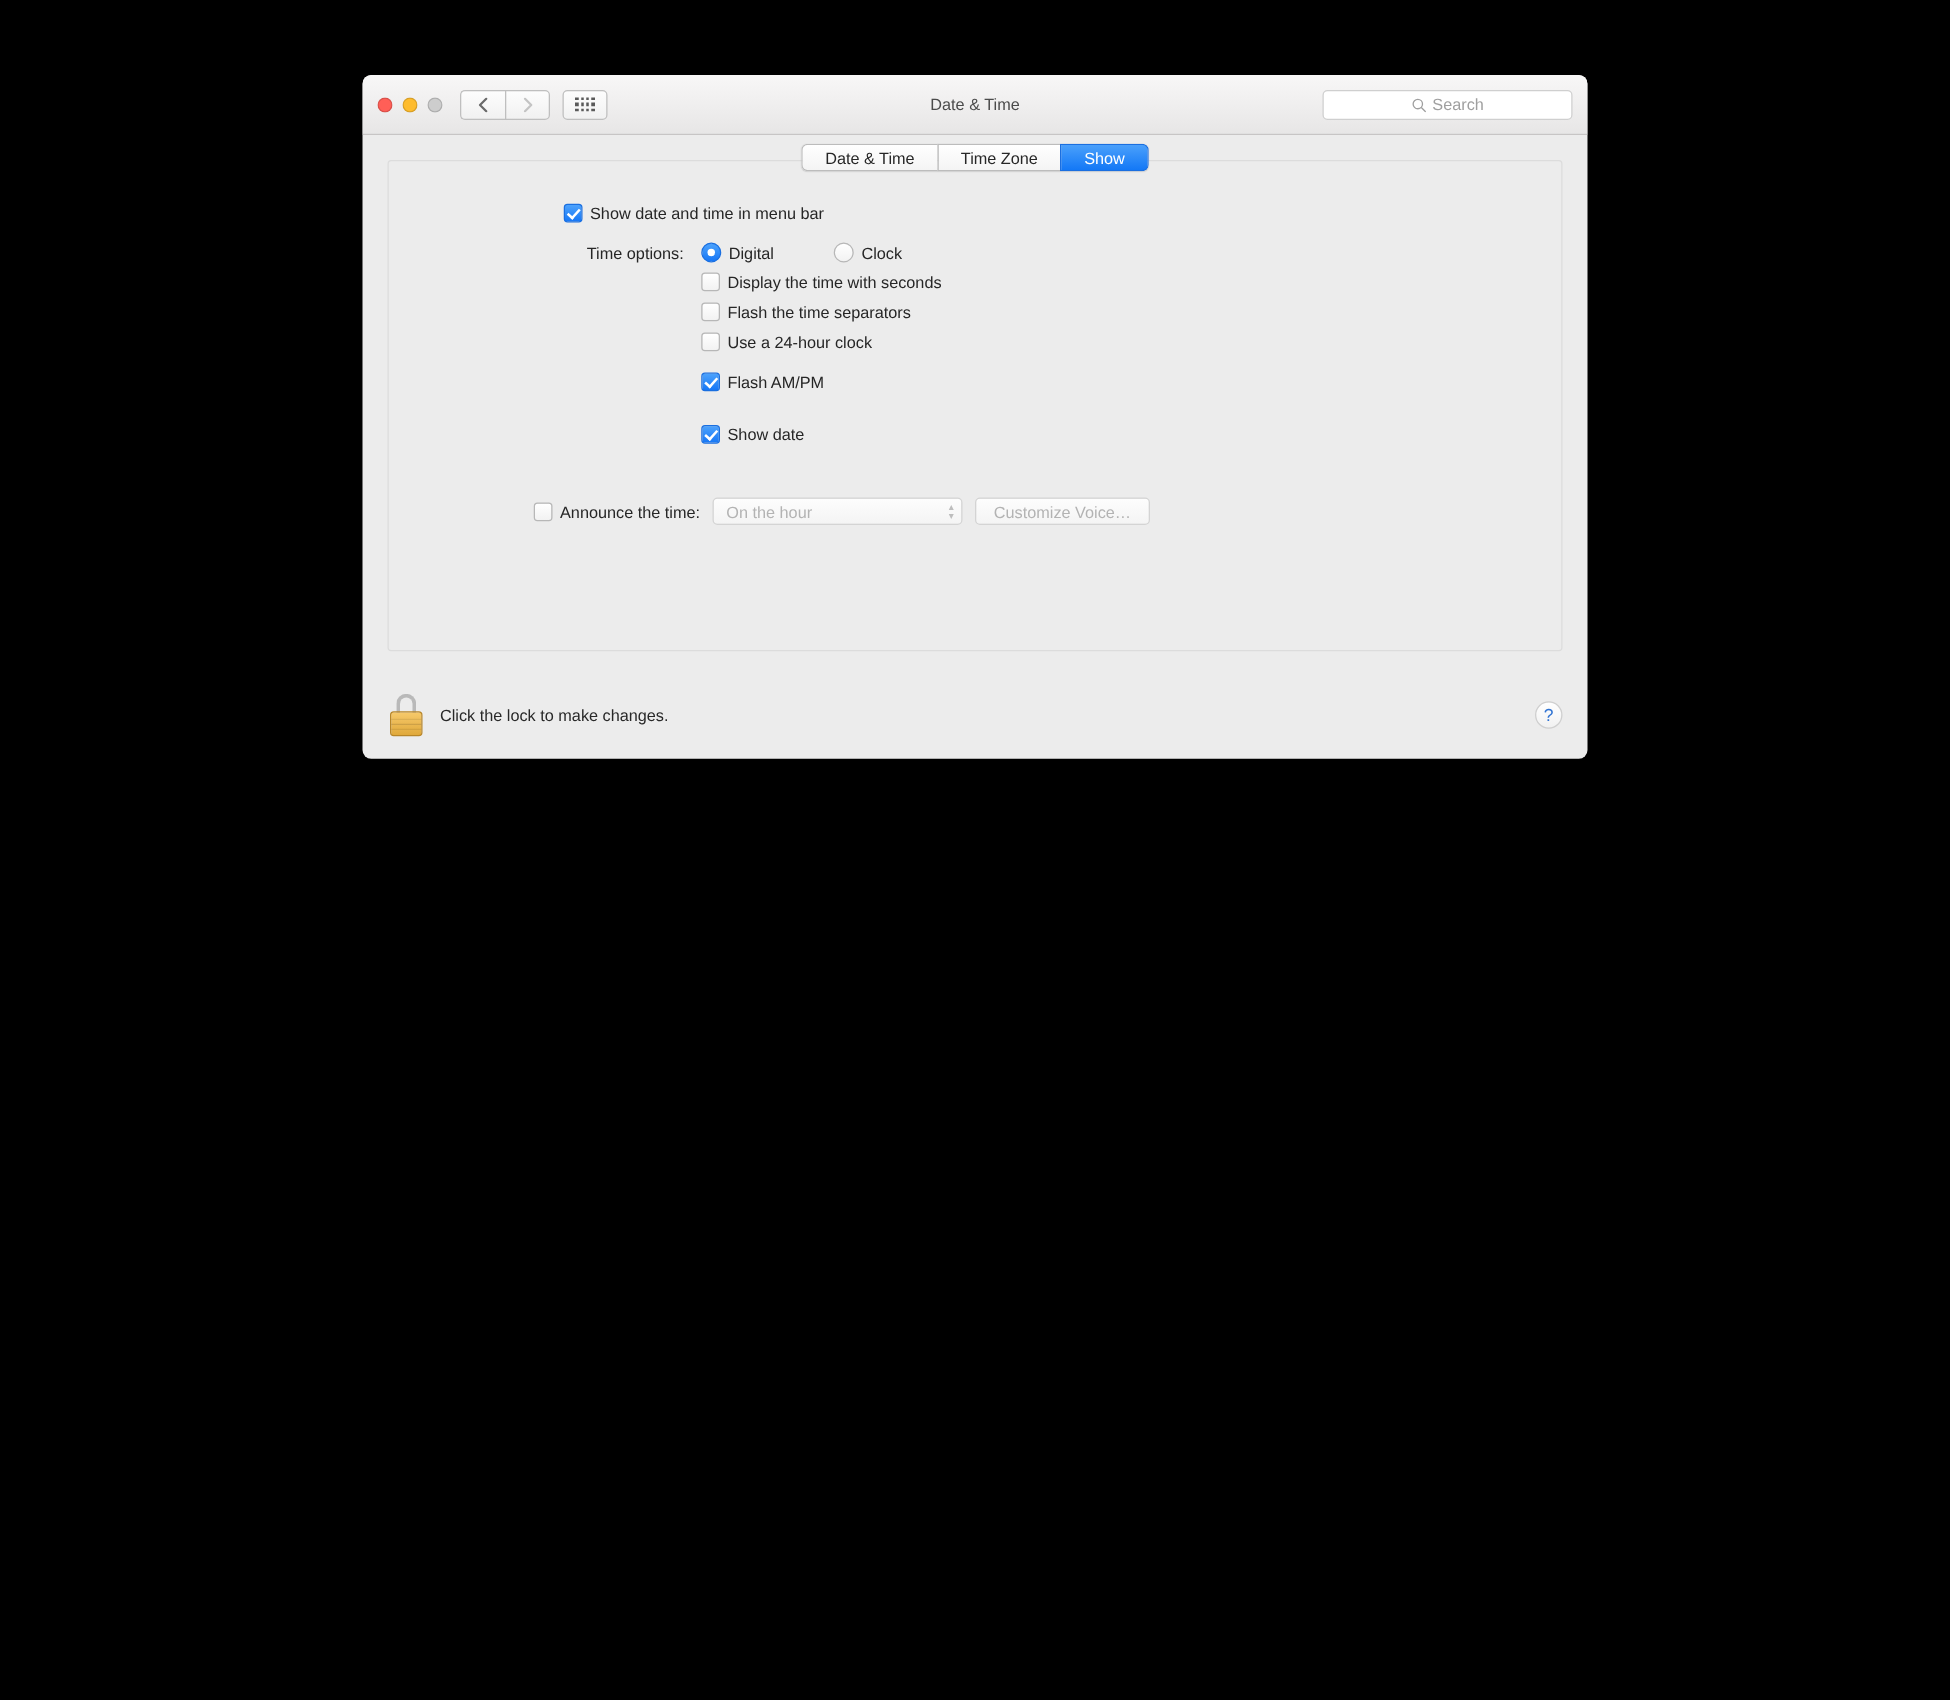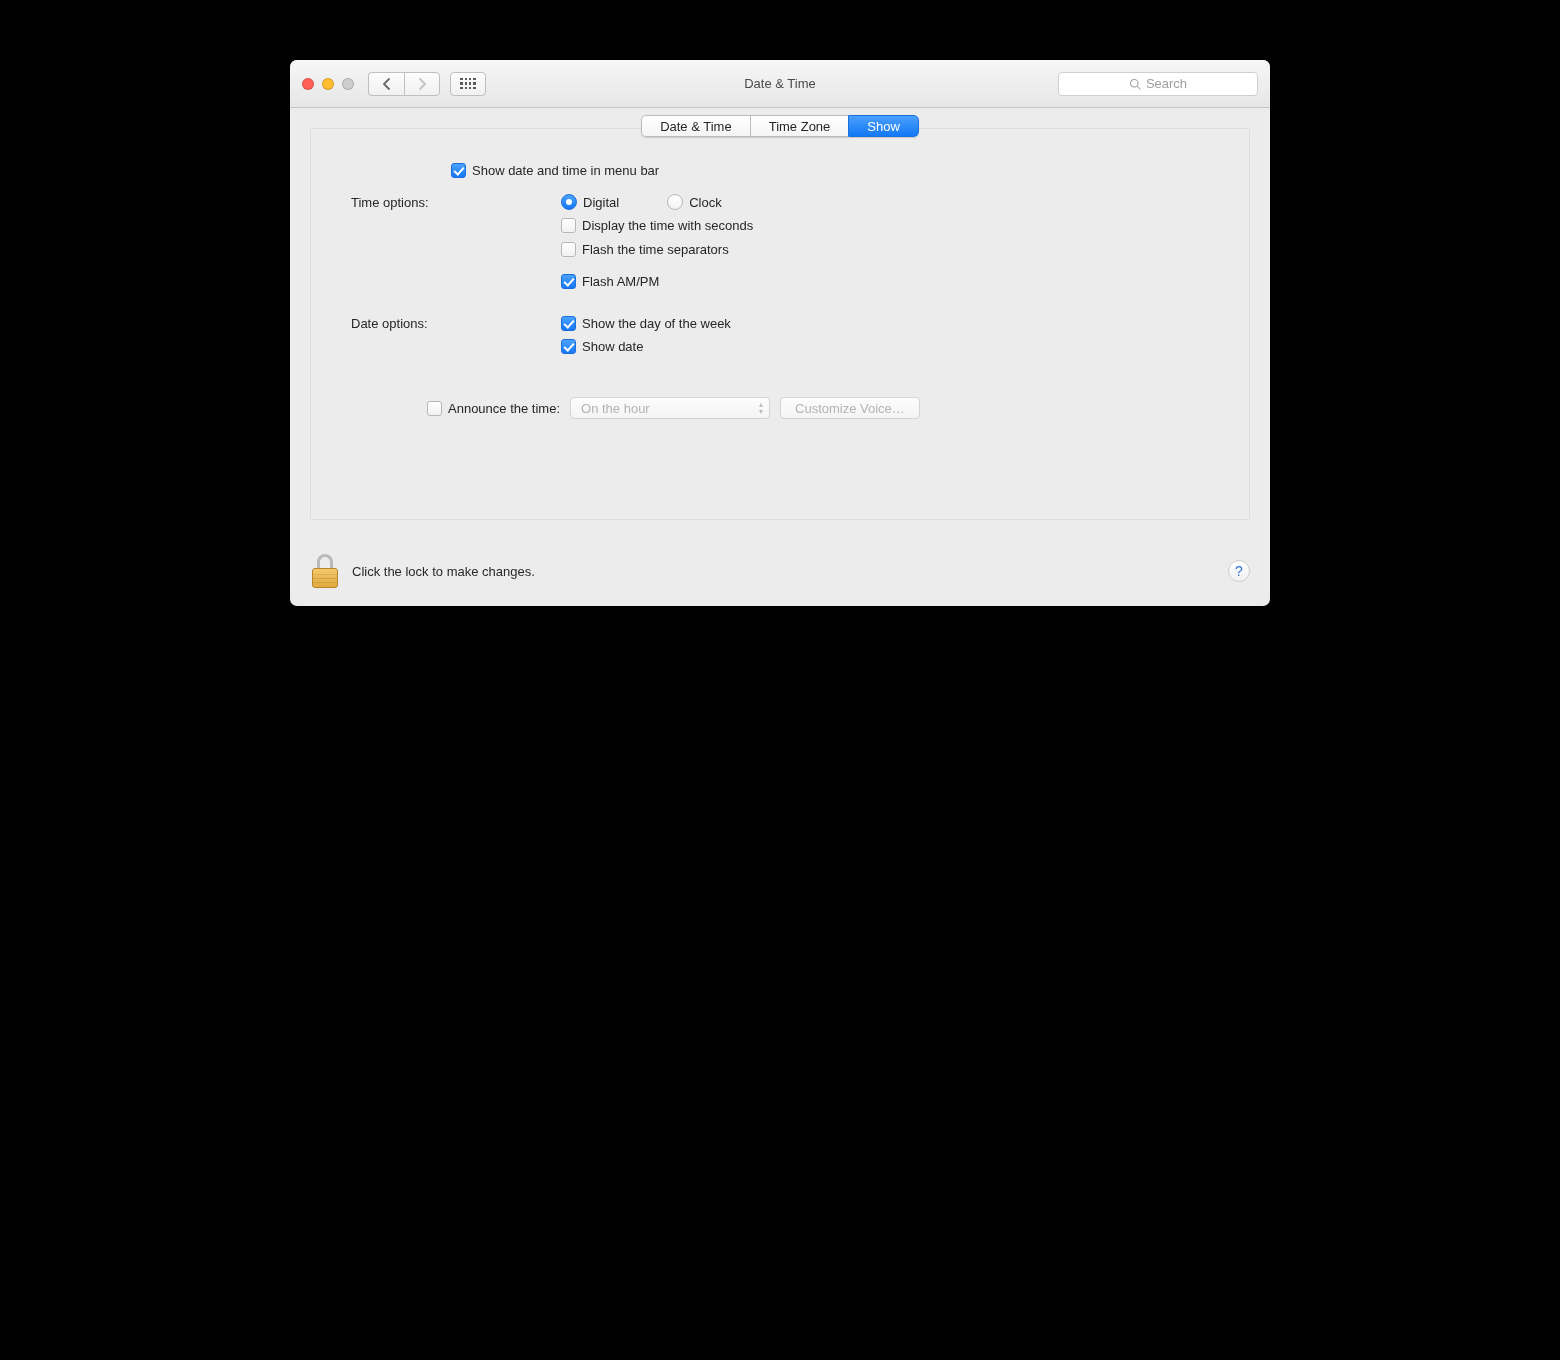--- a/index.html
+++ b/index.html
@@ -117,21 +117,22 @@
 
   .settings-body {
     padding: 0 40px 0 40px;
     font-size: 13px;
     color: #262626;
   }
 
   .row { display: flex; align-items: center; margin-bottom: 8px; }
   .label-col {
     width: 210px;
-    padding-right: 25px;
+    text-align: right;
+    padding-right: 14px;
     color: #262626;
   }
   .ctrl-col { flex: 1; display: flex; align-items: flex-end; gap: 18px; flex-wrap: wrap; }
 
   .chk, .rad { display: inline-flex; align-items: center; gap: 6px; cursor: default; }
   .chkbox {
     width: 15px; height: 15px;
     border-radius: 3px;
     border: 1px solid #b7b7b7;
     background: linear-gradient(#ffffff,#f2f2f2);
@@ -343,38 +344,35 @@
             <span class="chkbox"></span>
             <span>Display the time with seconds</span>
           </label>
         </div>
         <div class="subrow">
           <label class="chk">
             <span class="chkbox"></span>
             <span>Flash the time separators</span>
           </label>
         </div>
+        <div class="subrow">
+          <label class="chk">
+            <span class="chkbox"></span>
+            <span>Use a 24-hour clock</span>
+          </label>
+        </div>
         <div class="subrow" style="margin-top:14px;">
           <label class="chk">
             <span class="chkbox checked"></span>
             <span>Flash AM/PM</span>
           </label>
         </div>
 
         <div class="section-gap"></div>
 
-        <div class="row">
-          <div class="label-col">Date options:</div>
-          <div class="ctrl-col">
-            <label class="chk">
-              <span class="chkbox checked"></span>
-              <span>Show the day of the week</span>
-            </label>
-          </div>
-        </div>
         <div class="subrow">
           <label class="chk">
             <span class="chkbox checked"></span>
             <span>Show date</span>
           </label>
         </div>
 
         <div class="announce-row">
           <label class="chk">
             <span class="chkbox"></span>

